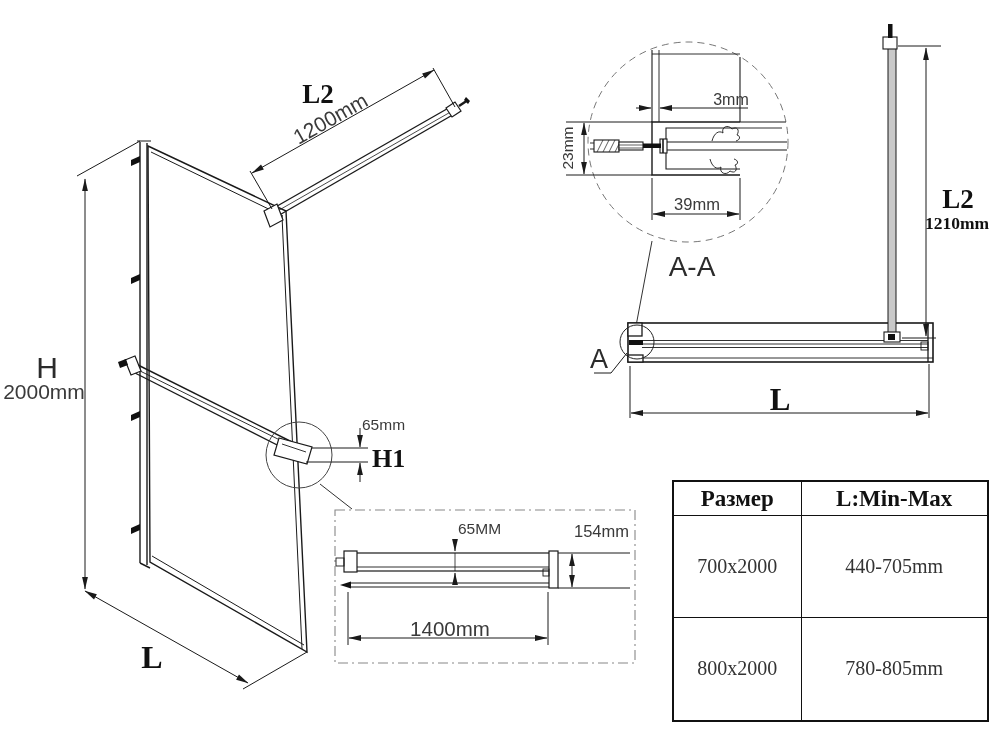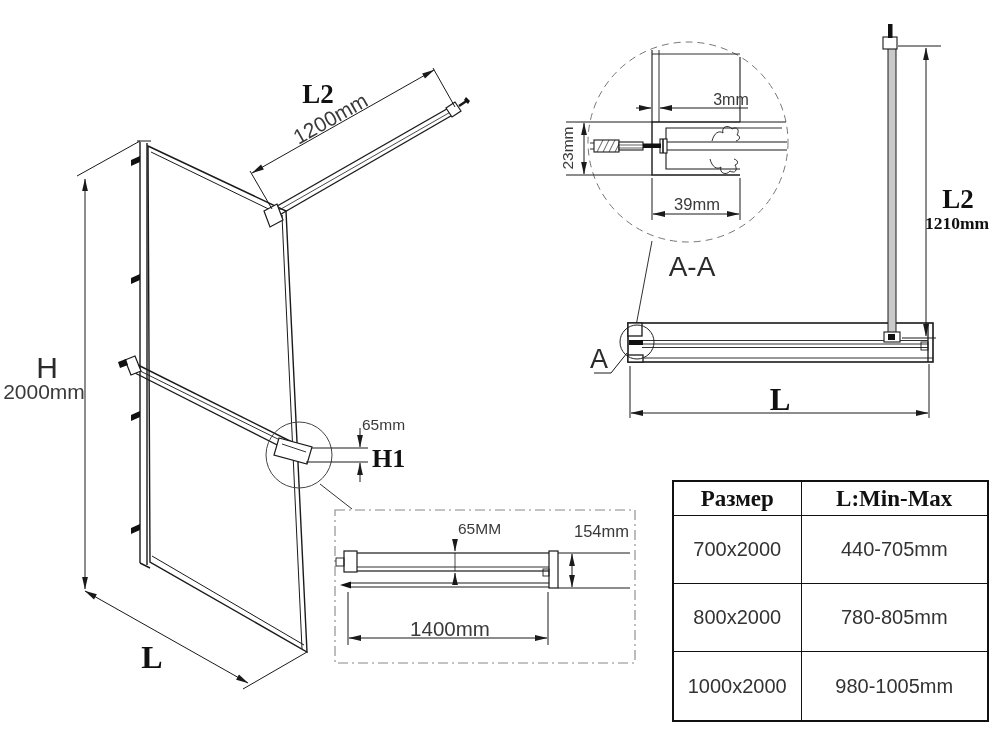--- a/index.html
+++ b/index.html
@@ -10,21 +10,21 @@
   .dimtxt{font-family:"Liberation Sans",sans-serif;fill:#3a3a3a;}
   .boldlbl{font-family:"Liberation Serif",serif;font-weight:bold;fill:#111;}
   .biglbl{font-family:"Liberation Sans",sans-serif;fill:#2b2b2b;}
 
   .size-table{position:absolute;left:672px;top:480px;width:315px;height:242px;}
   .size-table table{border-collapse:collapse;width:100%;height:100%;table-layout:fixed;
         border:2px solid #111;}
   .size-table th,.size-table td{border:1.6px solid #111;text-align:center;vertical-align:middle;
         padding:0;overflow:hidden;}
   .size-table th{font-family:"Liberation Serif",serif;font-weight:bold;font-size:23px;color:#111;height:33px;}
-  .size-table td{font-family:Liberation Sans, sans-serif;font-size:20px;color:#333;font-weight:400;}
+  .size-table td{font-family:Liberation Serif, serif;font-size:20px;color:#333;font-weight:400;}
   .size-table col.c1{width:128px;} .size-table col.c2{width:187px;}
 </style>
 </head>
 <body>
 
 <div class="stage">
 
 <svg width="1005" height="734" viewBox="0 0 1005 734">
   <defs>
     <marker id="ar" markerUnits="userSpaceOnUse" markerWidth="14" markerHeight="9" refX="13" refY="4.5" orient="auto-start-reverse">
@@ -248,21 +248,17 @@
       <th>L:Min-Max</th>
     </tr>
     <tr>
       <td>700x2000</td>
       <td>440-705mm</td>
     </tr>
     <tr>
       <td>800x2000</td>
       <td>780-805mm</td>
     </tr>
-    <tr>
-      <td>1000x2000</td>
-      <td>980-1005mm</td>
-    </tr>
   </tbody>
       </table>
 </div>
 
 </div>
 
 </body></html>

